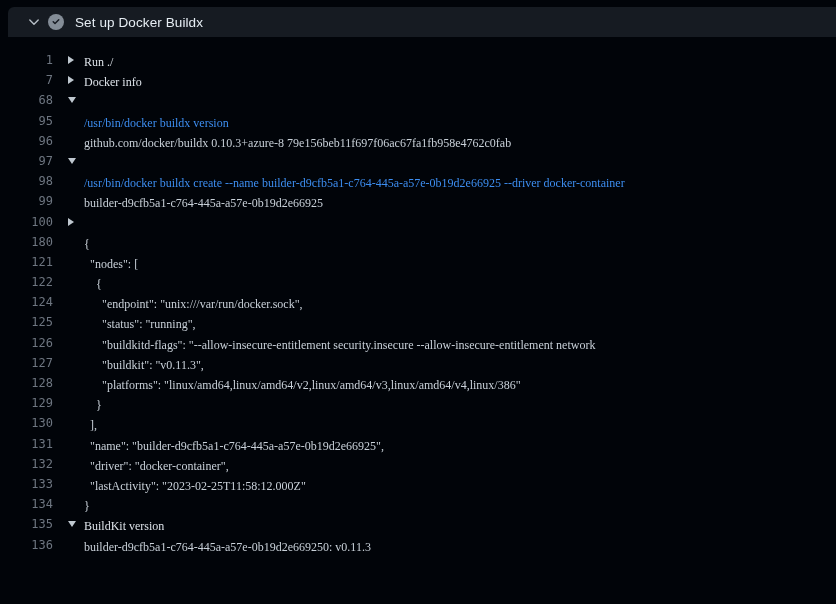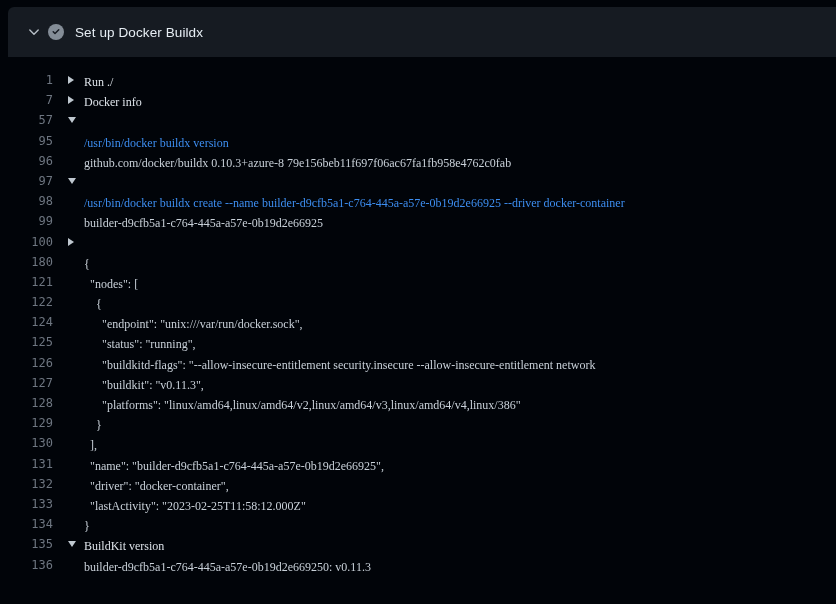--- a/index.html
+++ b/index.html
@@ -14,21 +14,21 @@
 
   .app {
     width: 836px;
     height: 604px;
     background: var(--page-bg, #010409);
     font-family: "Liberation Sans", "DejaVu Sans", sans-serif;
   }
 
   .step-header {
     margin: 7px 0 0 8px;
-    height: 50px;
+    height: 30px;
     background: var(--header-bg, #161b22);
     border-top-left-radius: 6px;
     display: flex;
     align-items: center;
     padding-left: 18px;
     cursor: pointer;
   }
   .chev {
     width: 16px; height: 16px;
     display: inline-flex; align-items: center; justify-content: center;
@@ -117,21 +117,21 @@
         <circle cx="8" cy="8" r="8" fill="#848d97"></circle>
         <path d="M11.28 5.28a.75.75 0 0 1 0 1.06l-3.75 3.75a.75.75 0 0 1-1.06 0L4.72 8.34a.75.75 0 1 1 1.06-1.06l1.22 1.22 3.22-3.22a.75.75 0 0 1 1.06 0z" fill="#161b22"></path>
       </svg>
     </span>
     <h2 class="title">Set up Docker Buildx</h2>
   </header>
 
   <div class="log" id="log">
       <div class="row group-collapsed"><a class="num">1</a><span class="gutter"><span class="tri right" style="border-left-color: rgb(191, 200, 208);"></span></span><pre class="txt">Run ./</pre></div>
       <div class="row group-collapsed"><a class="num">7</a><span class="gutter"><span class="tri right" style="border-left-color: rgb(191, 200, 208);"></span></span><pre class="txt">Docker info</pre></div>
-      <div class="row group-expanded"><a class="num">57</a><span class="gutter"><span class="tri down" style="border-left-color: transparent; border-top-color: rgb(191, 200, 208);"></span></span></div>
+      <div class="row group-expanded"><a class="num">68</a><span class="gutter"><span class="tri down" style="border-left-color: transparent; border-top-color: rgb(191, 200, 208);"></span></span></div>
       <div class="row command"><a class="num">95</a><span class="gutter"></span><pre class="txt">/usr/bin/docker buildx version</pre></div>
       <div class="row output"><a class="num">96</a><span class="gutter"></span><pre class="txt">github.com/docker/buildx 0.10.3+azure-8 79e156beb11f697f06ac67fa1fb958e4762c0fab</pre></div>
       <div class="row group-expanded"><a class="num">97</a><span class="gutter"><span class="tri down" style="border-left-color: transparent; border-top-color: rgb(191, 200, 208);"></span></span></div>
       <div class="row command"><a class="num">98</a><span class="gutter"></span><pre class="txt">/usr/bin/docker buildx create --name builder-d9cfb5a1-c764-445a-a57e-0b19d2e66925 --driver docker-container</pre></div>
       <div class="row output"><a class="num">99</a><span class="gutter"></span><pre class="txt">builder-d9cfb5a1-c764-445a-a57e-0b19d2e66925</pre></div>
       <div class="row group-collapsed"><a class="num">100</a><span class="gutter"><span class="tri right" style="border-left-color: rgb(191, 200, 208);"></span></span></div>
       <div class="row output"><a class="num">180</a><span class="gutter"></span><pre class="txt">{</pre></div>
       <div class="row output"><a class="num">121</a><span class="gutter"></span><pre class="txt">  "nodes": [</pre></div>
       <div class="row output"><a class="num">122</a><span class="gutter"></span><pre class="txt">    {</pre></div>
       <div class="row output"><a class="num">124</a><span class="gutter"></span><pre class="txt">      "endpoint": "unix:///var/run/docker.sock",</pre></div>

